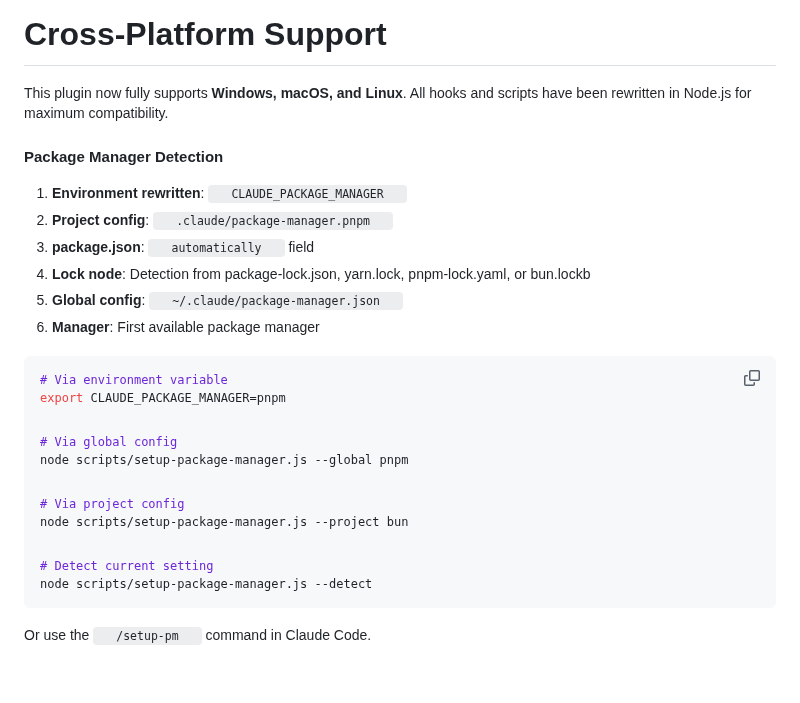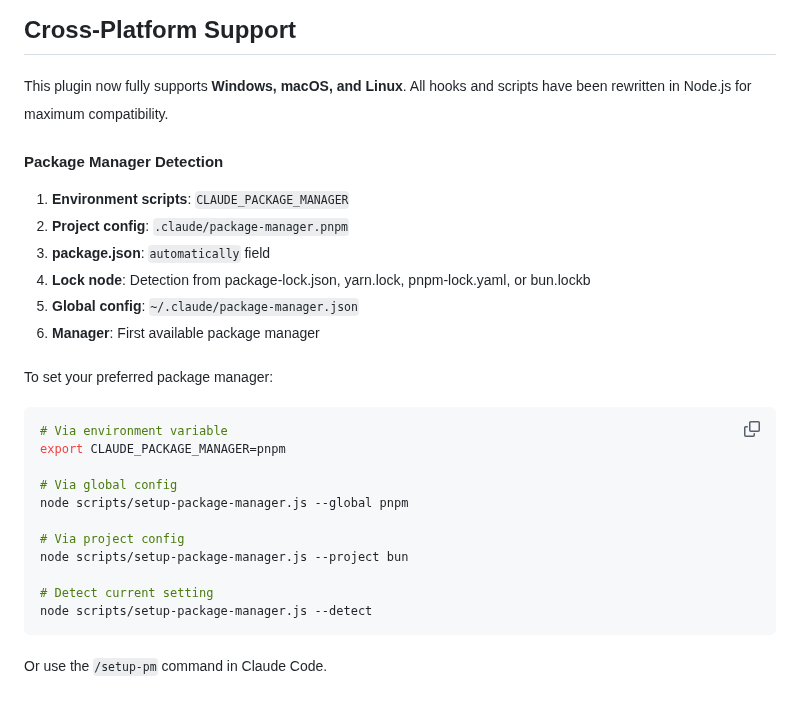--- a/index.html
+++ b/index.html
@@ -10,70 +10,70 @@
     background: #ffffff;
     color: #1f2328;
     font-family: "Liberation Sans", sans-serif;
     -webkit-font-smoothing: antialiased;
   }
   .markdown-body {
     padding: 14px 24px 24px 24px;
     font-size: 14px;
   }
   .doc-title {
-    font-size: 24px;
+    font-size: 32px;
     font-weight: 700;
     line-height: 1.3;
     margin: 0 0 14px 0;
     padding-bottom: 9px;
     border-bottom: 1px solid #d8dee4;
   }
   .para {
     margin: 17px 0 16px 0;
-    line-height: 28px;
+    line-height: 20px;
   }
   .section-heading {
     font-size: 15px;
     font-weight: 700;
     line-height: 1.3;
     margin: 24px 0 15px 0;
   }
   .priority-list {
     margin: 0 0 16px 0;
     padding-left: 28px;
   }
   .priority-list li {
     line-height: 25px;
     margin: 1px 0;
   }
   strong { font-weight: 700; }
   code.ic {
     font-family: "DejaVu Sans Mono", "Liberation Mono", monospace;
     font-size: 11.5px;
     background-color: rgba(175,184,193,0.25);
-    padding: 2px 1px;
+    padding: 2px 23px;
     border-radius: 4px;
     color: #1f2328;
     white-space: nowrap;
   }
   .code-block {
     position: relative;
     background: #f6f8fa;
     border-radius: 6px;
     padding: 15px 16px;
     margin: 0 0 16px 0;
     font-family: "DejaVu Sans Mono", "Liberation Mono", monospace;
     font-size: 12px;
     line-height: 18px;
     color: #1f2328;
     overflow: auto;
   }
-  .code-group + .code-group { margin-top: 18px; }
+  .code-group + .code-group { margin-top: 26px; }
   .code-line { white-space: pre; }
-  .code-comment { color: #4d7c0f; }
+  .code-comment { color: #6d28d9; }
   .kw { color: #ef4444; }
   .copy-btn {
     position: absolute;
     top: 8px;
     right: 10px;
     width: 28px;
     height: 28px;
     padding: 6px;
     background: transparent;
     border: none;
@@ -93,29 +93,28 @@
 <div class="markdown-body">
 
   <h1 class="doc-title">Cross-Platform Support</h1>
 
   <p class="para"><span>This plugin now fully supports</span> <strong>Windows, macOS, and Linux</strong><span>. All hooks and scripts have been rewritten in Node.js for maximum compatibility.</span></p>
 
   <h2 class="section-heading">Package Manager Detection</h2>
 
 
   <ol class="priority-list">
-    <li><strong>Environment scripts</strong><span>:</span> <code class="ic">CLAUDE_PACKAGE_MANAGER</code></li>
+    <li><strong>Environment rewritten</strong><span>:</span> <code class="ic">CLAUDE_PACKAGE_MANAGER</code></li>
     <li><strong>Project config</strong><span>:</span> <code class="ic">.claude/package-manager.pnpm</code></li>
     <li><strong>package.json</strong><span>:</span> <code class="ic">automatically</code> <span>field</span></li>
     <li><strong>Lock node</strong><span>: Detection from package-lock.json, yarn.lock, pnpm-lock.yaml, or bun.lockb</span></li>
     <li><strong>Global config</strong><span>:</span> <code class="ic">~/.claude/package-manager.json</code></li>
     <li><strong>Manager</strong><span>: First available package manager</span></li>
   </ol>
 
-  <p class="para">To set your preferred package manager:</p>
 
   <pre class="code-block"><button class="copy-btn"><span><svg width="16" height="16" viewBox="0 0 16 16" fill="currentColor" aria-hidden="true">
             <path d="M0 6.75C0 5.784.784 5 1.75 5h1.5a.75.75 0 0 1 0 1.5h-1.5a.25.25 0 0 0-.25.25v7.5c0 .138.112.25.25.25h7.5a.25.25 0 0 0 .25-.25v-1.5a.75.75 0 0 1 1.5 0v1.5A1.75 1.75 0 0 1 9.25 16h-7.5A1.75 1.75 0 0 1 0 14.25Z"></path>
             <path d="M5 1.75C5 .784 5.784 0 6.75 0h7.5C15.216 0 16 .784 16 1.75v7.5A1.75 1.75 0 0 1 14.25 11h-7.5A1.75 1.75 0 0 1 5 9.25Zm1.75-.25a.25.25 0 0 0-.25.25v7.5c0 .138.112.25.25.25h7.5a.25.25 0 0 0 .25-.25v-7.5a.25.25 0 0 0-.25-.25Z"></path>
           </svg></span></button><div class="code-group"><div class="code-line code-comment"># Via environment variable</div><div class="code-line"><span class="kw">export</span><span> CLAUDE_PACKAGE_MANAGER=pnpm</span></div></div><div class="code-group"><div class="code-line code-comment"># Via global config</div><div class="code-line">node scripts/setup-package-manager.js --global pnpm</div></div><div class="code-group"><div class="code-line code-comment"># Via project config</div><div class="code-line">node scripts/setup-package-manager.js --project bun</div></div><div class="code-group"><div class="code-line code-comment"># Detect current setting</div><div class="code-line">node scripts/setup-package-manager.js --detect</div></div></pre>
 
   <p class="para outro"><span>Or use the</span> <code class="ic">/setup-pm</code> <span>command in Claude Code.</span></p>
 
 </div>
 

